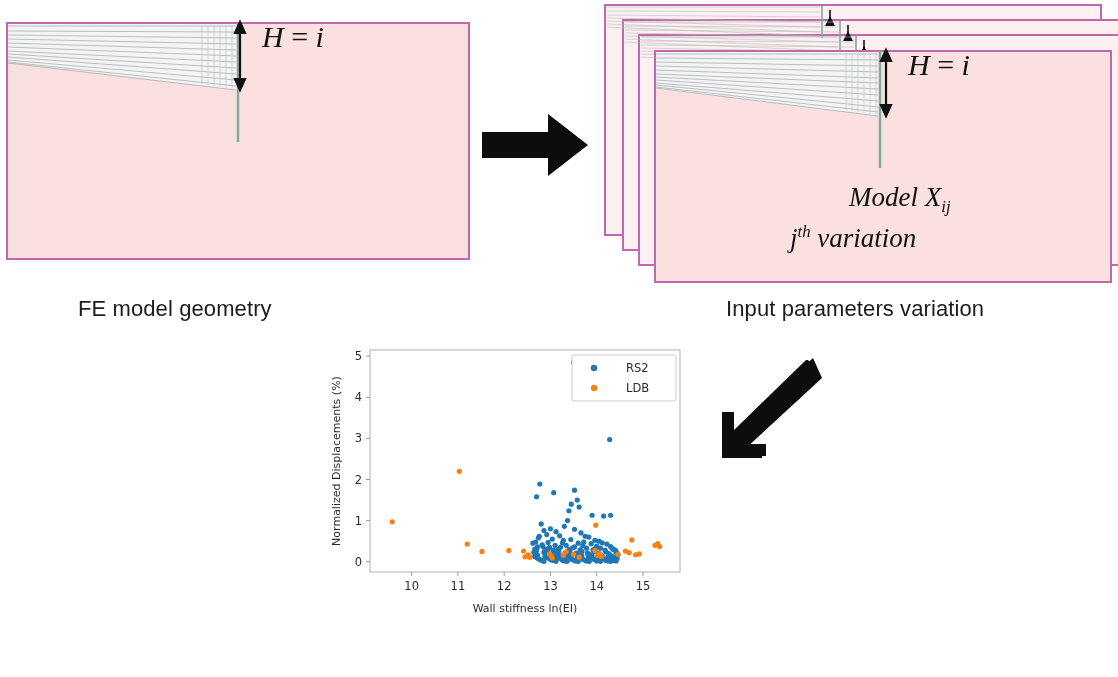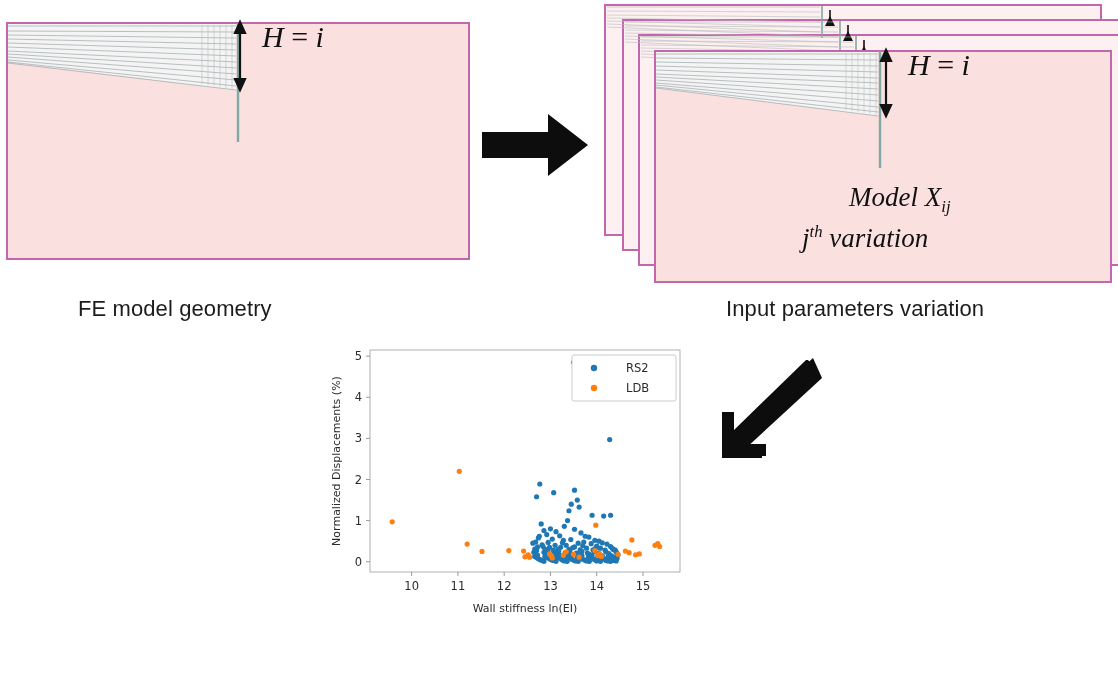--- a/index.html
+++ b/index.html
@@ -228,21 +228,21 @@
   <div class="math" style="left:908px;top:48px;font-size:30px;">
     <span>H</span>
     <span style="font-style:normal;">=</span>
     <span>i</span>
   </div>
 
   <div class="math" style="left:805px;top:182px;font-size:27px;margin-left:44px;">
     <span>Model X</span><sub>ij</sub>
   </div>
 
-  <div class="math" style="left:790px;top:222px;font-size:27px;margin-left:12px;">
+  <div class="math" style="left:790px;top:222px;font-size:27px;">
     <span>j</span><sup>th</sup>
     <span>variation</span>
   </div>
 
   <div class="caption" style="left:680px;top:296px;margin-left:46px;">Input parameters variation</div>
 
   <svg class="overlay" style="left:700px;top:352px;" width="124" height="110" viewBox="0 0 124 110">
     <polygon points="112,8 124,22 52,92 70,92 70,104 26,104 26,60 38,60 38,78 110,8" fill="#0d0d0d" transform="translate(-4,0)"></polygon>
     <polygon points="113,6 122,26 46,96 62,96 62,106 22,106 22,62 33,62 33,80" fill="#0d0d0d"></polygon>
   </svg>

